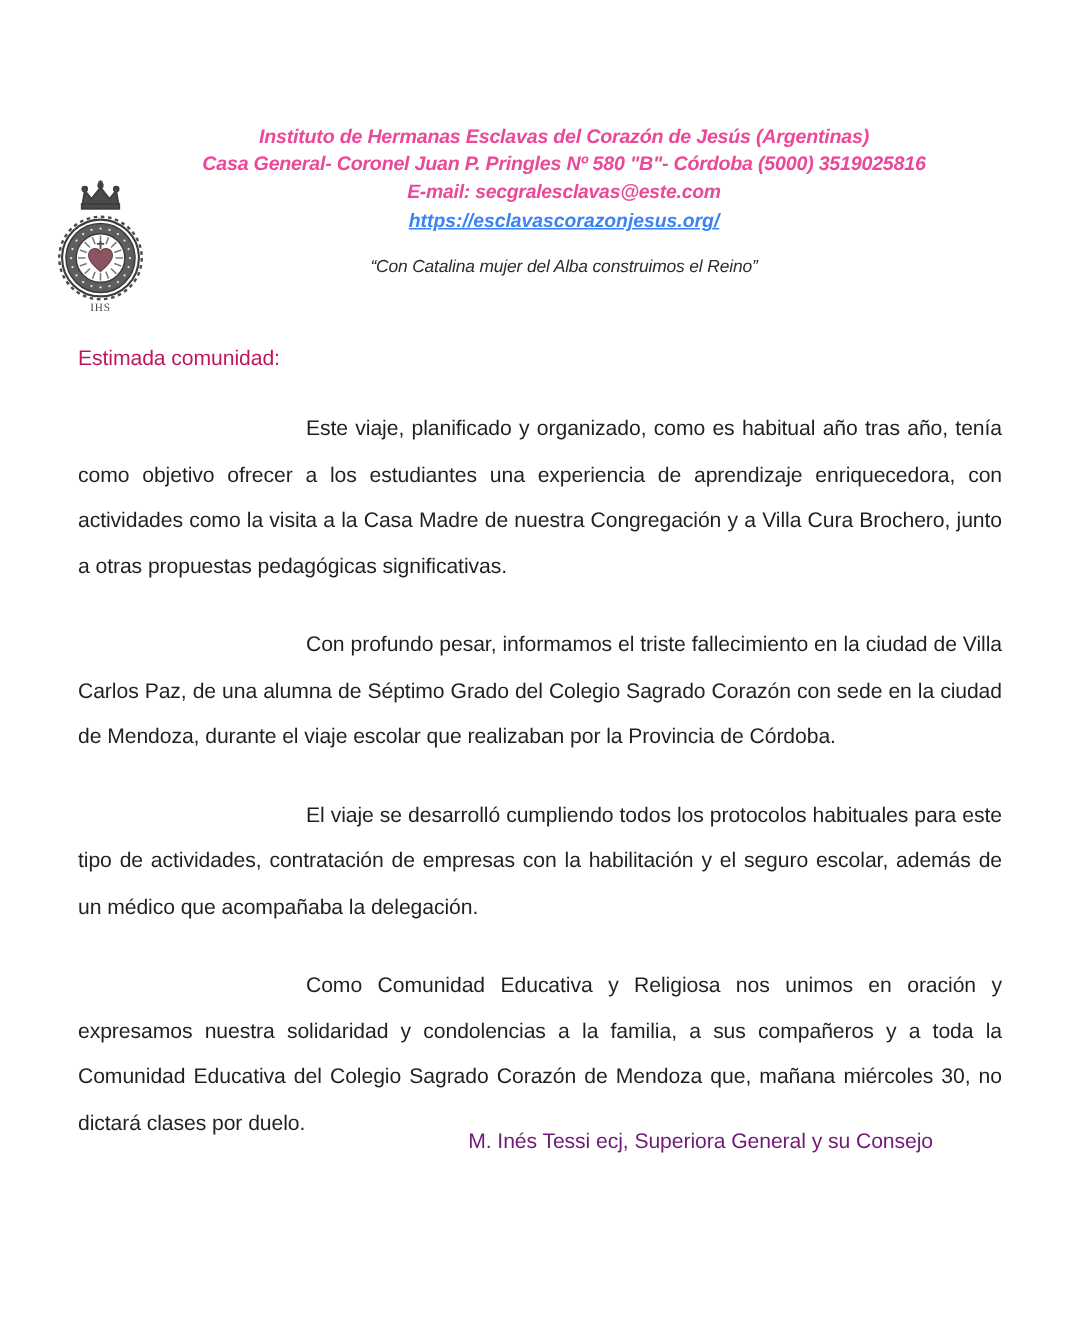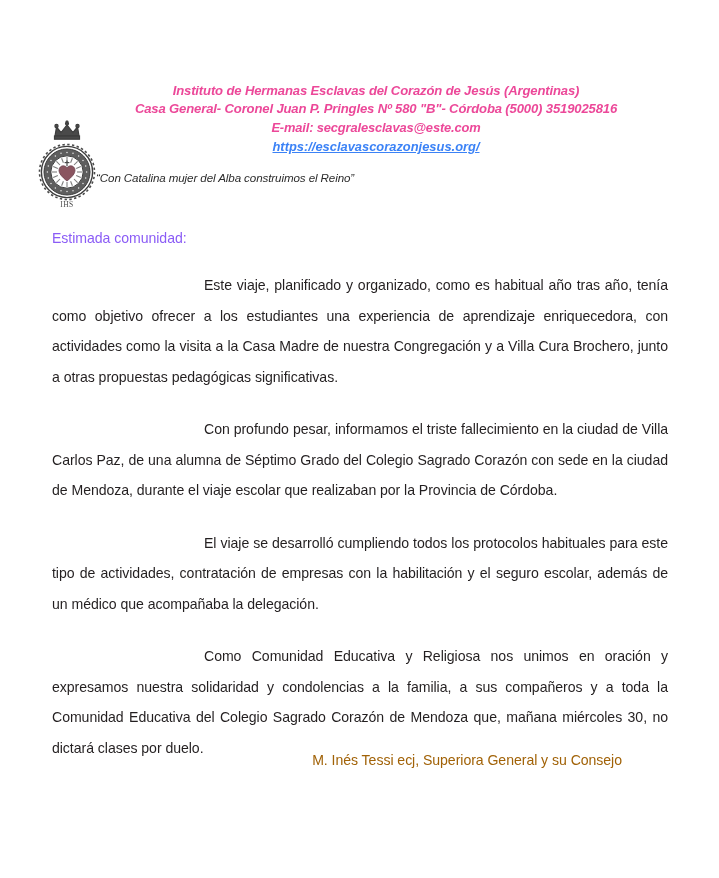--- a/index.html
+++ b/index.html
@@ -73,20 +73,21 @@
     text-underline-offset: 1px;
     cursor: pointer;
     white-space: nowrap;
   }
 
   .motto {
     position: absolute;
     left: 96px;
     top: 108px;
     width: 560px;
+    text-align: center;
     font-family: "Liberation Sans", sans-serif;
     font-style: italic;
     font-weight: normal;
     font-size: 11.6px;
     line-height: 16px;
     color: #2b2b2b;
     letter-spacing: -0.1px;
     white-space: nowrap;
   }
 
@@ -94,21 +95,21 @@
   .body-block {
     position: absolute;
     left: 52px;
     top: 228px;
     width: 616px;
   }
 
   .salutation {
     font-size: 14.1px;
     line-height: 20px;
-    color: #8b5cf6;
+    color: #be185d;
     letter-spacing: -0.05px;
     margin: 0 0 22px 0;
   }
 
   .para {
     margin: 0 0 22px 0;
     font-size: 14.1px;
     line-height: 30.5px;
     color: #231f20;
     text-align: justify;
@@ -122,21 +123,21 @@
   .signature {
     position: absolute;
     left: 52px;
     top: 750px;
     width: 616px;
     text-align: right;
     padding-right: 46px;
     box-sizing: border-box;
     font-size: 14.1px;
     line-height: 20px;
-    color: #a16207;
+    color: #701a75;
     letter-spacing: -0.05px;
   }
 </style>
 </head>
 <body>
 
 <div class="page">
 
   <div class="letterhead">
 

